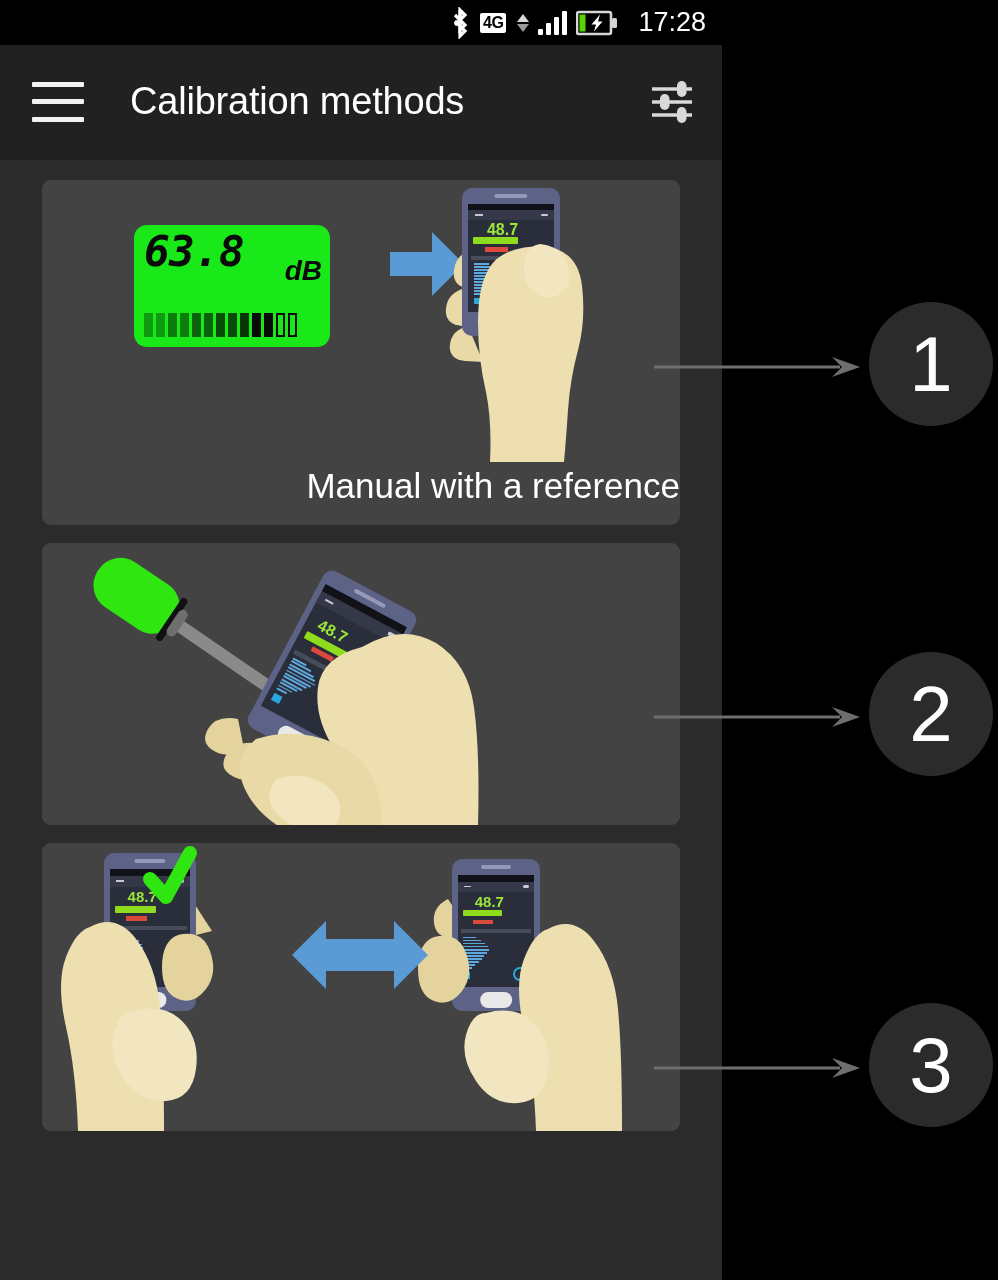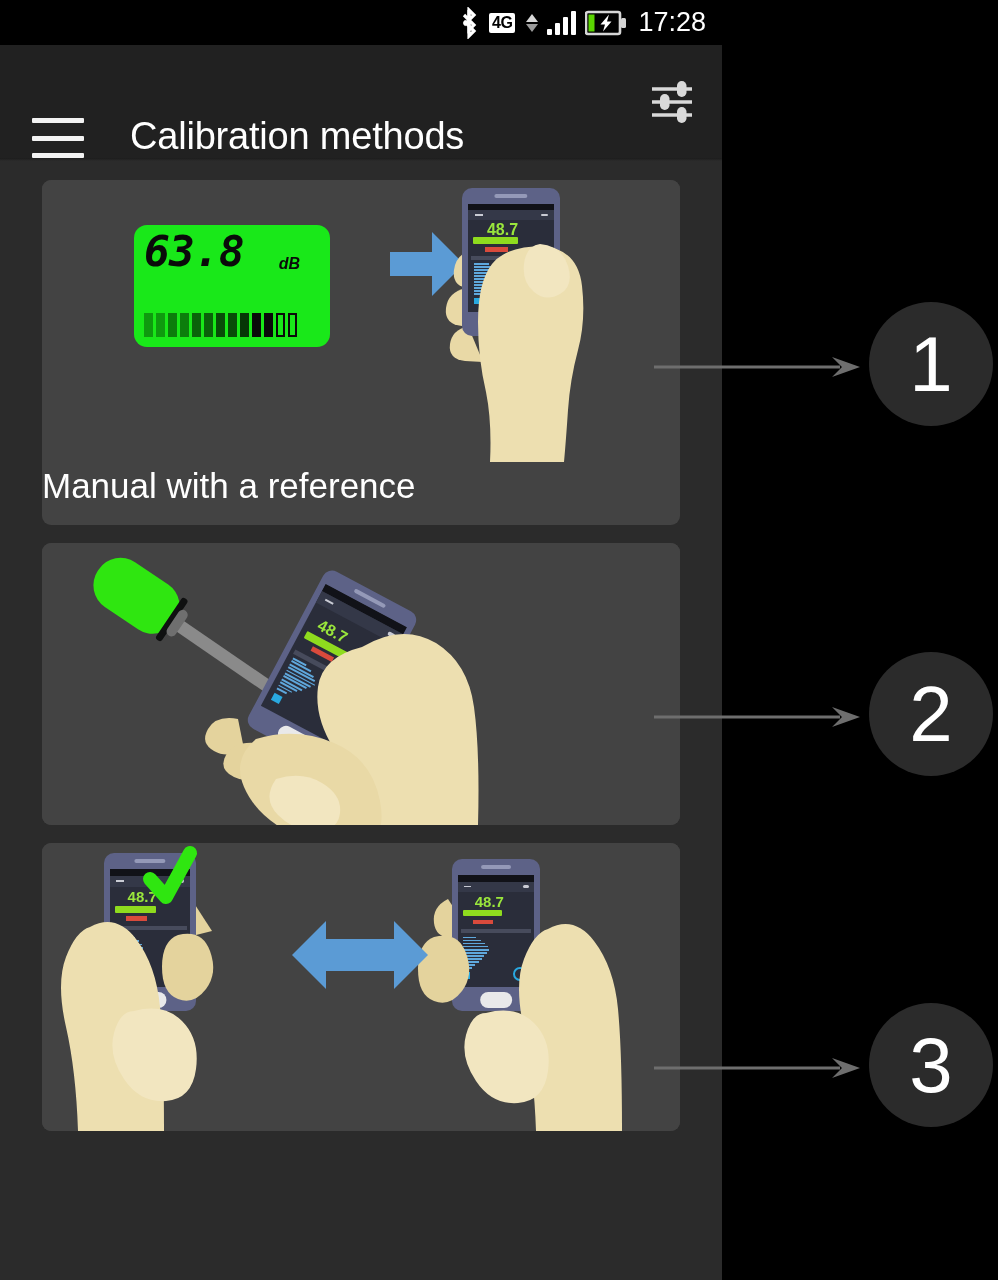--- a/index.html
+++ b/index.html
@@ -31,21 +31,21 @@
     display: flex;
     align-items: center;
     gap: 9px;
   }
   .sb-icon { display: block; }
   #status-clock {
     color: #ffffff;
     font-size: 27px;
     font-weight: 400;
     letter-spacing: 0px;
-    margin-left: 2px;
+    margin-left: 11px;
     line-height: 1;
   }
   .net-4g {
     background: #ffffff;
     color: #000000;
     font-size: 16px;
     font-weight: bold;
     line-height: 20px;
     padding: 0 3px;
     border-radius: 2px;
@@ -77,21 +77,21 @@
     left: 0; top: 45px;
     width: 722px; height: 1235px;
     background: #2b2b2b;
     overflow: hidden;
   }
   #app-bar {
     position: relative;
     height: 113px;
     background: #212121;
     display: flex;
-    align-items: flex-end;
+    align-items: center;
   }
   #app-bar::after{
     content:"";
     position:absolute; left:0; right:0; bottom:-3px; height:3px;
     background: linear-gradient(to bottom, rgba(0,0,0,.35), rgba(0,0,0,0));
   }
   #menu-button {
     width: 52px; height: 40px;
     margin-left: 32px;
     display: flex; flex-direction: column; justify-content: space-between;
@@ -125,21 +125,21 @@
   }
   .card-art {
     position: relative;
     width: 638px;
     background: #434343;
     overflow: hidden;
   }
   .card-label {
     color: #ffffff;
     font-size: 35px;
-    text-align: left;
+    text-align: right;
     line-height: 1;
     padding: 6px 0 22px 0;
     white-space: nowrap;
     position: relative;
     z-index: 4;
   }
   #card-1 .card-art { height: 282px; }
   #card-2 .card-art { height: 282px; }
   #card-3 .card-art { height: 288px; }
   #card-3 .card-label { font-size: 34px; padding-top: 0; }
@@ -167,22 +167,22 @@
     left: 10px; top: 4px;
     font-family: "DejaVu Sans Mono", monospace;
     font-size: 43px;
     font-weight: bold;
     color: #0a0a0a;
     letter-spacing: -1px;
     line-height: 1.05;
   }
   .lcd-unit {
     position: absolute;
-    right: 30px; top: 30px;
-    font-size: 16px;
+    right: 8px; top: 30px;
+    font-size: 28px;
     font-weight: bold;
     color: #0a0a0a;
   }
   .lcd-bargraph {
     position: absolute;
     left: 10px; bottom: 10px;
     display: flex; gap: 3px;
   }
   .lcd-bargraph i {
     display:block; width: 9px; height: 24px;

